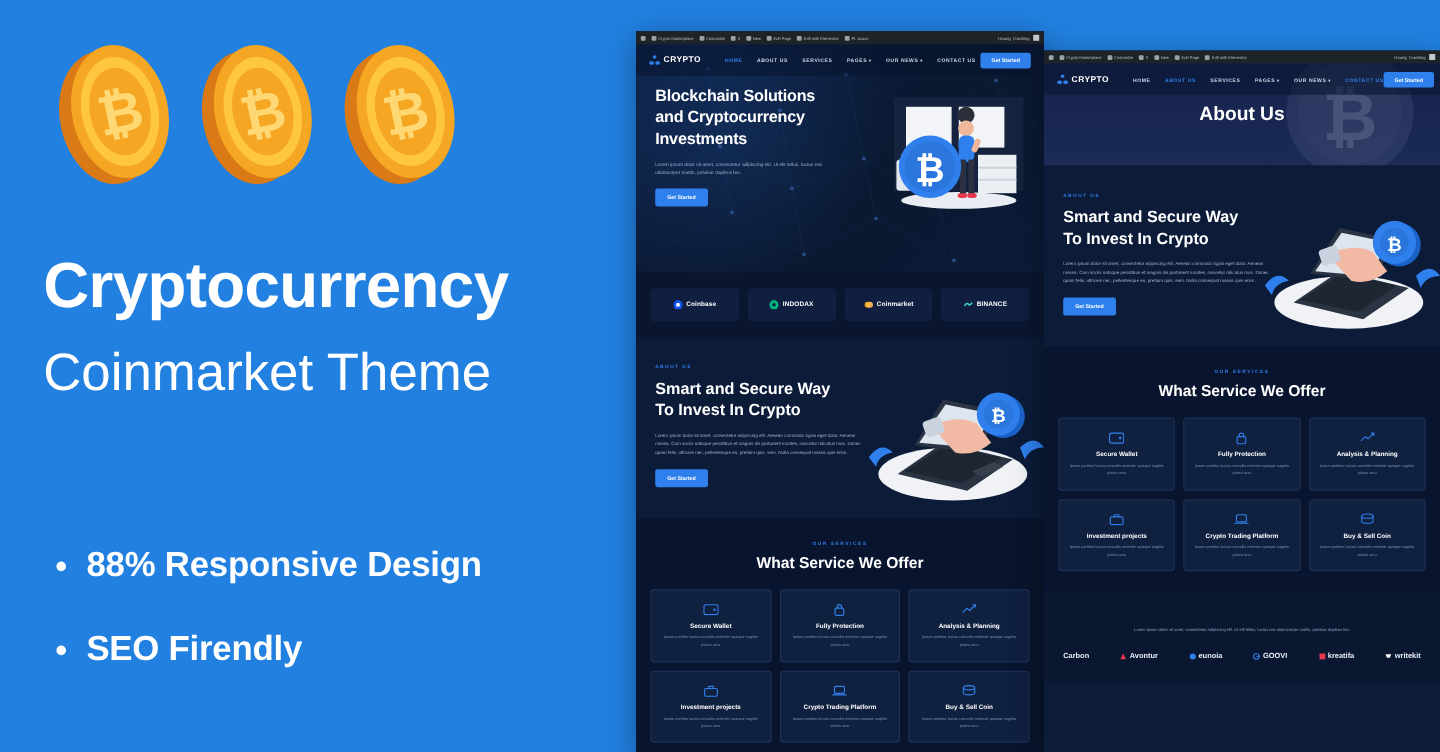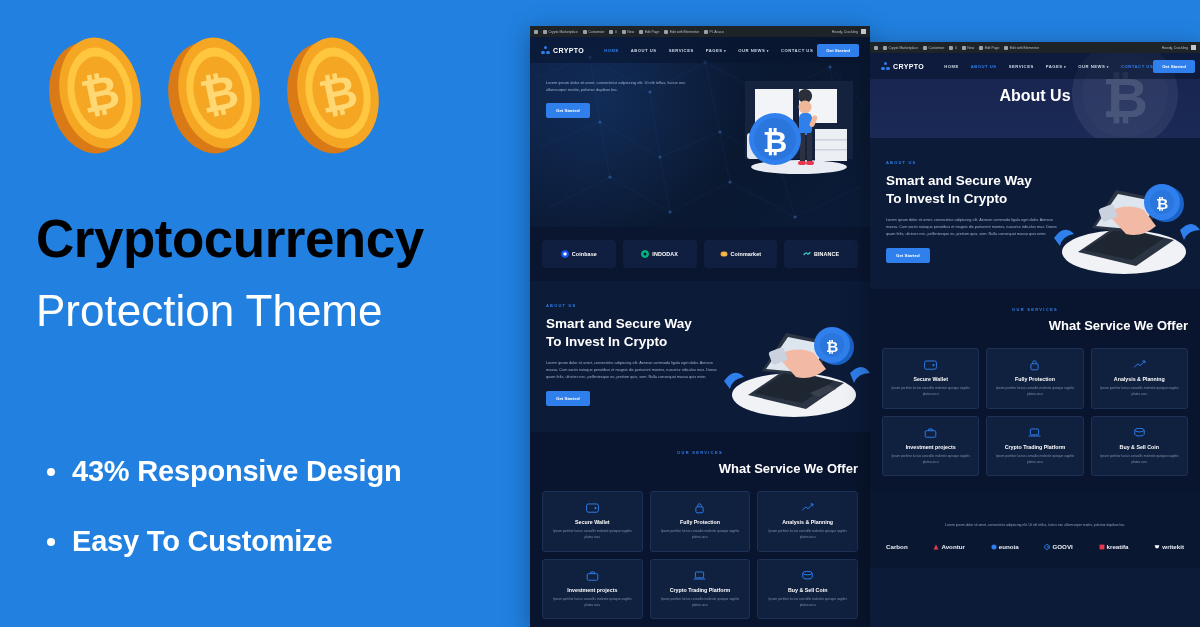--- a/index.html
+++ b/index.html
@@ -15,21 +15,21 @@
   .left-panel { position:absolute; left:0; top:0; width:530px; height:627px; }
 
   .coins { position:absolute; left:42px; top:30px; width:340px; height:130px; }
   .coin { position:absolute; top:0; width:110px; height:130px; }
   .coin:nth-child(1){ left:0; }
   .coin:nth-child(2){ left:119px; }
   .coin:nth-child(3){ left:238px; }
 
   .headline { position:absolute; left:36px; top:205px; width:470px; }
   .headline .l1, .headline .l2 {
-    font-size:53px; font-weight:bold; color:#000000; line-height:1.27;
+    font-size:53px; font-weight:bold; color:#ffffff; line-height:1.27;
     letter-spacing:-0.5px;
   }
   .headline .l3 {
     font-size:44px; font-weight:normal; color:#ffffff; line-height:1.5;
     letter-spacing:0px; margin-top:6px;
   }
 
   .features { position:absolute; left:44px; top:455px; width:470px; list-style:none; }
   .features li {
     position:relative; color:#ffffff; font-size:29px; font-weight:bold;
@@ -120,21 +120,21 @@
   .about-sec { position:relative; padding:22px 16px 26px; background:#0b1b38; overflow:hidden; }
   .eyebrow { color:#2f80ed; font-size:4px; font-weight:bold; letter-spacing:1.2px; }
   .about-sec h2 { color:#fff; font-size:13.5px; font-weight:bold; line-height:1.34; margin-top:7px; width:160px; }
   .about-sec p.body { color:#9fb0cb; font-size:3.8px; line-height:1.85; margin-top:9px; width:175px; }
   .about-illus { position:absolute; right:-4px; top:26px; width:160px; height:118px; }
 
   
   .svc-sec { background:#09152e; padding:18px 12px 16px; }
   .svc-head { text-align:center; }
   .svc-head .eyebrow { letter-spacing:1.3px; }
-  .svc-head h2 { color:#fff; font-size:13px; font-weight:bold; margin-top:6px;text-align:right; }
+  .svc-head h2 { color:#fff; font-size:13px; font-weight:bold; margin-top:6px; }
   .svc-grid { display:grid; grid-template-columns:repeat(3,1fr); gap:7px; margin-top:15px; }
   .svc-card {
     background:#132palette; background:#122murky;
     background:#112murk; background:#10203f;
     border:0.5px solid #1d3055; border-radius:3px;
     padding:9px 6px 10px; text-align:center;
   }
   .svc-ico { height:13px; display:flex; align-items:center; justify-content:center; margin-bottom:5px; }
   .svc-card h3 { color:#fff; font-size:5.3px; font-weight:bold; margin-bottom:4px; }
   .svc-card p { color:#7e8eab; font-size:3.2px; line-height:1.8; }
@@ -182,26 +182,26 @@
         <ellipse cx="48" cy="68" rx="40" ry="56" fill="#d97a16" transform="rotate(-12 48 68)"></ellipse>
         <ellipse cx="58" cy="63" rx="40" ry="56" fill="#f5a623" transform="rotate(-12 58 63)"></ellipse>
         <ellipse cx="58" cy="63" rx="32" ry="46" fill="#ffc63f" transform="rotate(-12 58 63)"></ellipse>
         <ellipse cx="58" cy="63" rx="25" ry="37" fill="#f5a623" transform="rotate(-12 58 63)"></ellipse>
         <text x="58" y="80" font-family="'Liberation Sans',sans-serif" font-size="46" font-weight="bold" fill="#ffd873" text-anchor="middle" transform="rotate(-12 58 63)">₿</text>
       </svg>
     </div>
 
     <div class="headline">
       <div class="l1">Cryptocurrency</div>
-      <div class="l3">Protection Theme</div>
+      <div class="l3">Coinmarket Theme</div>
     </div>
 
     <ul class="features">
-      <li>43% Responsive Design</li>
-      <li> Easy To Customize</li>
+      <li>88% Responsive Design</li>
+      <li>SEO Firendly</li>
     </ul>
   </div>
 
   <div class="mockups">
 
     <div class="mock mock-left">
 
       <div class="adminbar">
         <span class="ab-ico"></span>
         <span class="ab-item">
@@ -282,20 +282,21 @@
             <a href="#"><span>ABOUT US</span></a>
             <a href="#"><span>SERVICES</span></a>
             <a href="#"><span>PAGES</span><span class="caret">▾</span></a>
             <a href="#"><span>OUR NEWS</span><span class="caret">▾</span></a>
             <a href="#"><span>CONTACT US</span></a>
           </nav>
           <div class="nav-cta">Get Started</div>
         </div>
 
         <div class="hero-l-text">
+          <h1>Blockchain Solutions and Cryptocurrency Investments</h1>
           <p>Lorem ipsum dolor sit amet, consectetur adipiscing elit. Ut elit tellus, luctus nec ullamcorper mattis, pulvinar dapibus leo.</p>
           <div class="btn-primary">Get Started</div>
         </div>
 
         <svg class="hero-illus" viewBox="0 0 125 130">
           <rect x="8" y="14" width="108" height="78" fill="#16233f"></rect>
           <rect x="18" y="22" width="38" height="34" fill="#f2f4f8"></rect>
           <rect x="62" y="22" width="38" height="34" fill="#f2f4f8"></rect>
           <rect x="10" y="66" width="32" height="26" rx="3" fill="#e3e7ee"></rect>
           <rect x="78" y="62" width="32" height="32" fill="#eceff4"></rect>

